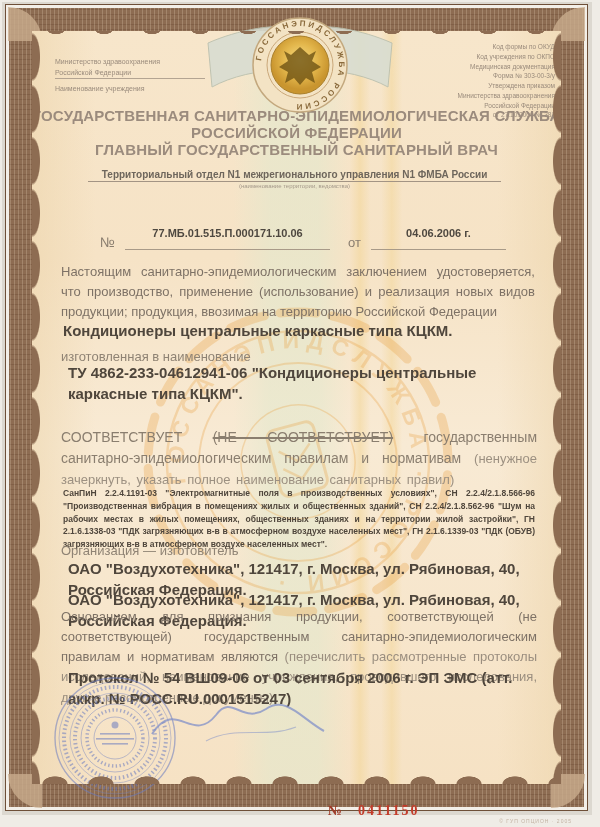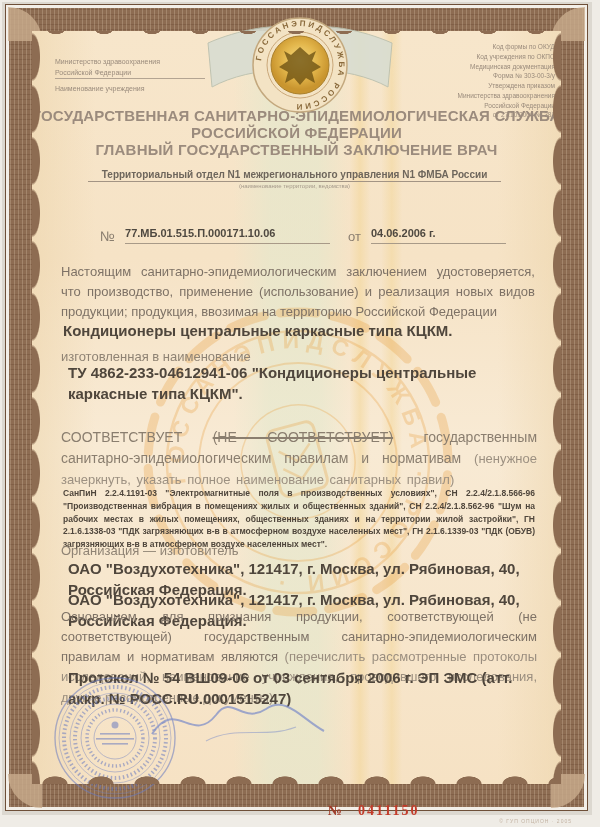--- a/index.html
+++ b/index.html
@@ -39,21 +39,21 @@
 
   .main-title{left:0;right:0;top:76px;text-align:center;font-weight:bold;font-size:15px;line-height:17px;color:#9b8b7d;letter-spacing:.2px;}
   .territory{left:0;right:4px;top:133px;text-align:center;}
   .territory .t-line{display:inline-block;font-weight:bold;font-size:10px;color:#6e665c;border-bottom:1px solid #a39484;padding:0 14px 1px 14px;}
   .territory .t-note{font-size:6px;color:#a5998a;margin-top:1px;}
 
   .red-heading{left:0;right:0;top:165px;text-align:center;font-weight:bold;font-size:15px;letter-spacing:.4px;}
 
   .num-row{left:68px;top:196px;display:flex;align-items:flex-end;font-size:13px;color:#8a7e6f;}
   .num-row .lbl{font-size:14px;margin-right:10px;}
-  .fill{border-bottom:1px solid #a89a88;color:#4e4840;font-weight:bold;font-size:11px;padding-bottom:4px;}
+  .fill{border-bottom:1px solid #a89a88;color:#4e4840;font-weight:bold;font-size:11px;text-align:center;padding-bottom:10px;}
   .num-val{width:205px;}
   .date-val{width:135px;}
   .ot{margin:0 10px 0 18px;}
 
   .formtext{font-size:13px;line-height:1.55;color:#7e7266;text-align:justify;}
   .filled{font-weight:bold;font-size:15px;color:#4f463c;line-height:1.4;}
   .label13{font-size:13px;color:#8f8374;}
   .conform{font-size:14px;color:#8a7e6f;word-spacing:7px;line-height:1.5;text-align:justify;}
   .conform .note{font-size:13px;color:#9c9081;word-spacing:2px;}
   .struck{text-decoration:line-through;text-decoration-thickness:1.5px;}
@@ -132,21 +132,21 @@
         <path d="M110,38 l-9,8 l-7,-4 l4,10 l-9,6 l9,5 l-3,11 l9,-5 l6,7 l6,-7 l9,5 l-3,-11 l9,-5 l-9,-6 l4,-10 l-7,4 Z" fill="#6f5414" opacity=".8"></path>
         <path id="sealArc" d="M110,56 m-39,0 a39,39 0 1,1 78,0 a39,39 0 1,1 -78,0" fill="none"></path>
         <text font-size="8" font-weight="bold" letter-spacing="2.5" fill="#8a6a3c" font-family="Liberation Sans, sans-serif">
           <textPath href="#sealArc" startOffset="4">ГОССАНЭПИДСЛУЖБА  РОССИИ</textPath>
         </text>
       </svg>
 
       <div class="abs main-title">
         <div>ГОСУДАРСТВЕННАЯ САНИТАРНО-ЭПИДЕМИОЛОГИЧЕСКАЯ СЛУЖБА</div>
         <div>РОССИЙСКОЙ ФЕДЕРАЦИИ</div>
-        <div>ГЛАВНЫЙ ГОСУДАРСТВЕННЫЙ ЗАКЛЮЧЕНИЕ ВРАЧ</div>
+        <div>ГЛАВНЫЙ ГОСУДАРСТВЕННЫЙ САНИТАРНЫЙ ВРАЧ</div>
       </div>
 
       <div class="abs territory">
         <div class="t-line">Территориальный отдел N1 межрегионального управления N1 ФМБА России</div>
         <div class="t-note">(наименование территории, ведомства)</div>
       </div>
 
 
       <div class="abs num-row">
         <span class="lbl">№</span>

